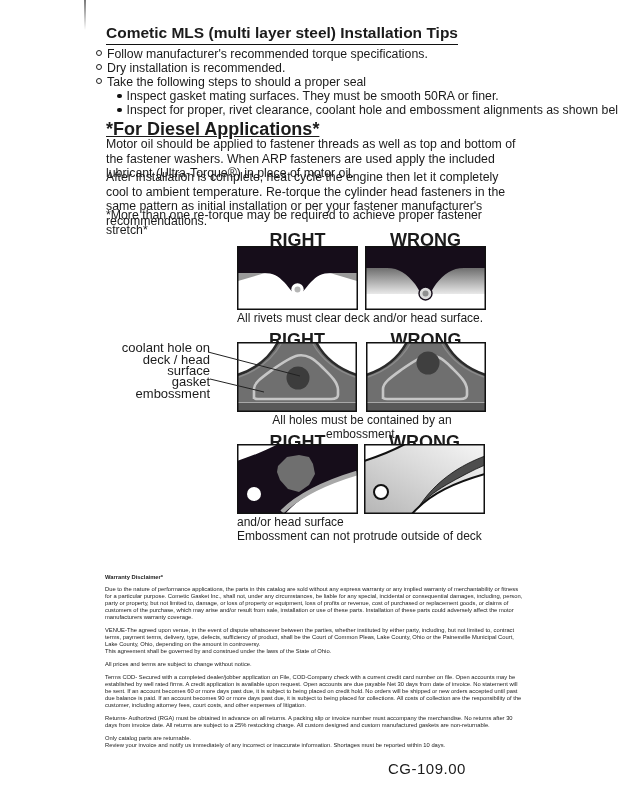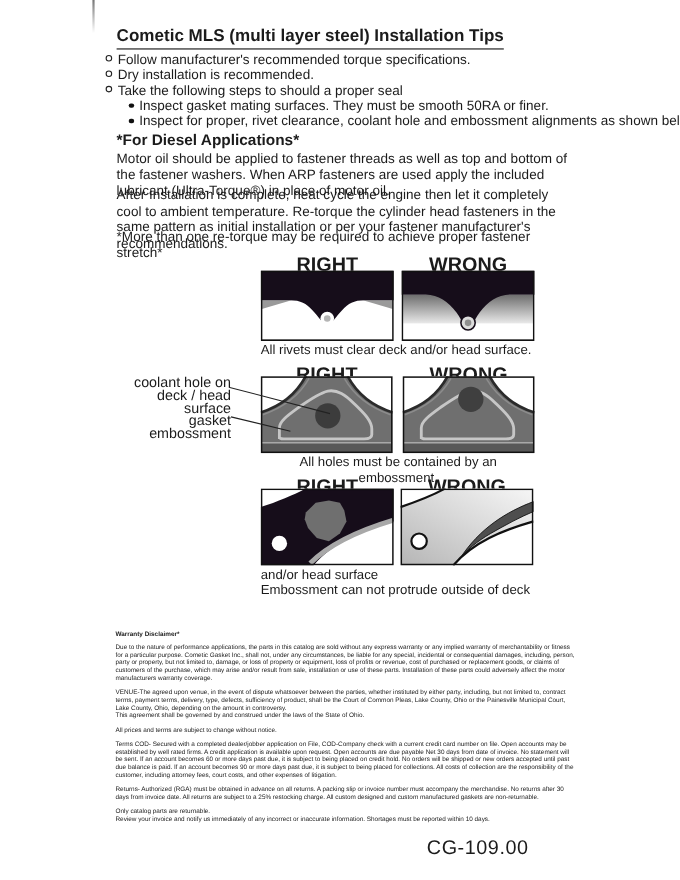--- a/index.html
+++ b/index.html
@@ -9,32 +9,32 @@
   .abs{position:absolute;}
   .page-title{font-size:15.5px;font-weight:bold;border-bottom:1.6px solid #111;
               padding-bottom:2px;white-space:nowrap;}
   .crop-mark{width:1.5px;height:30px;background:linear-gradient(#777,#fff);}
   .tiprow{display:flex;align-items:baseline;font-size:12.3px;line-height:14px;white-space:nowrap;}
   .tiprow .mk{flex:0 0 auto;}
   .mk-hollow{width:4px;height:4px;border:1px solid #222;border-radius:50%;
              display:inline-block;margin-right:5px;position:relative;top:-2px;}
   .mk-solid{width:4.5px;height:4.5px;background:#111;border-radius:50%;
             display:inline-block;margin-right:5px;position:relative;top:-2px;}
-  .diesel-h{font-size:14px;font-weight:bold;}
+  .diesel-h{font-size:18px;font-weight:bold;text-decoration:underline;}
   .bodypara{font-size:12.3px;line-height:14.6px;width:418px;}
   .figlabel{font-size:18px;font-weight:bold;text-align:center;width:121px;}
   .figcap{font-size:12px;line-height:13.5px;}
   .callout{font-size:13px;line-height:11.5px;text-align:right;}
   .figbox svg{display:block;}
   .disc{position:absolute;left:105px;top:574px;width:418px;font-size:5.8px;
         line-height:7px;color:#222;}
   .disc .h{font-weight:bold;margin:0 0 5px 0;}
   .disc p{margin:0 0 6px 0;}
   .disc p.tight{margin:0;}
-  .pagecode{font-size:18px;letter-spacing:0.5px;}
+  .pagecode{font-size:15px;letter-spacing:0.5px;}
 </style>
 </head>
 <body>
 
 <div>
 
   <div class="abs crop-mark" style="left:84px;top:0;"></div>
 
   <div class="abs page-title" style="left:106px;top:24px;">Cometic MLS (multi layer steel) Installation Tips</div>
 

